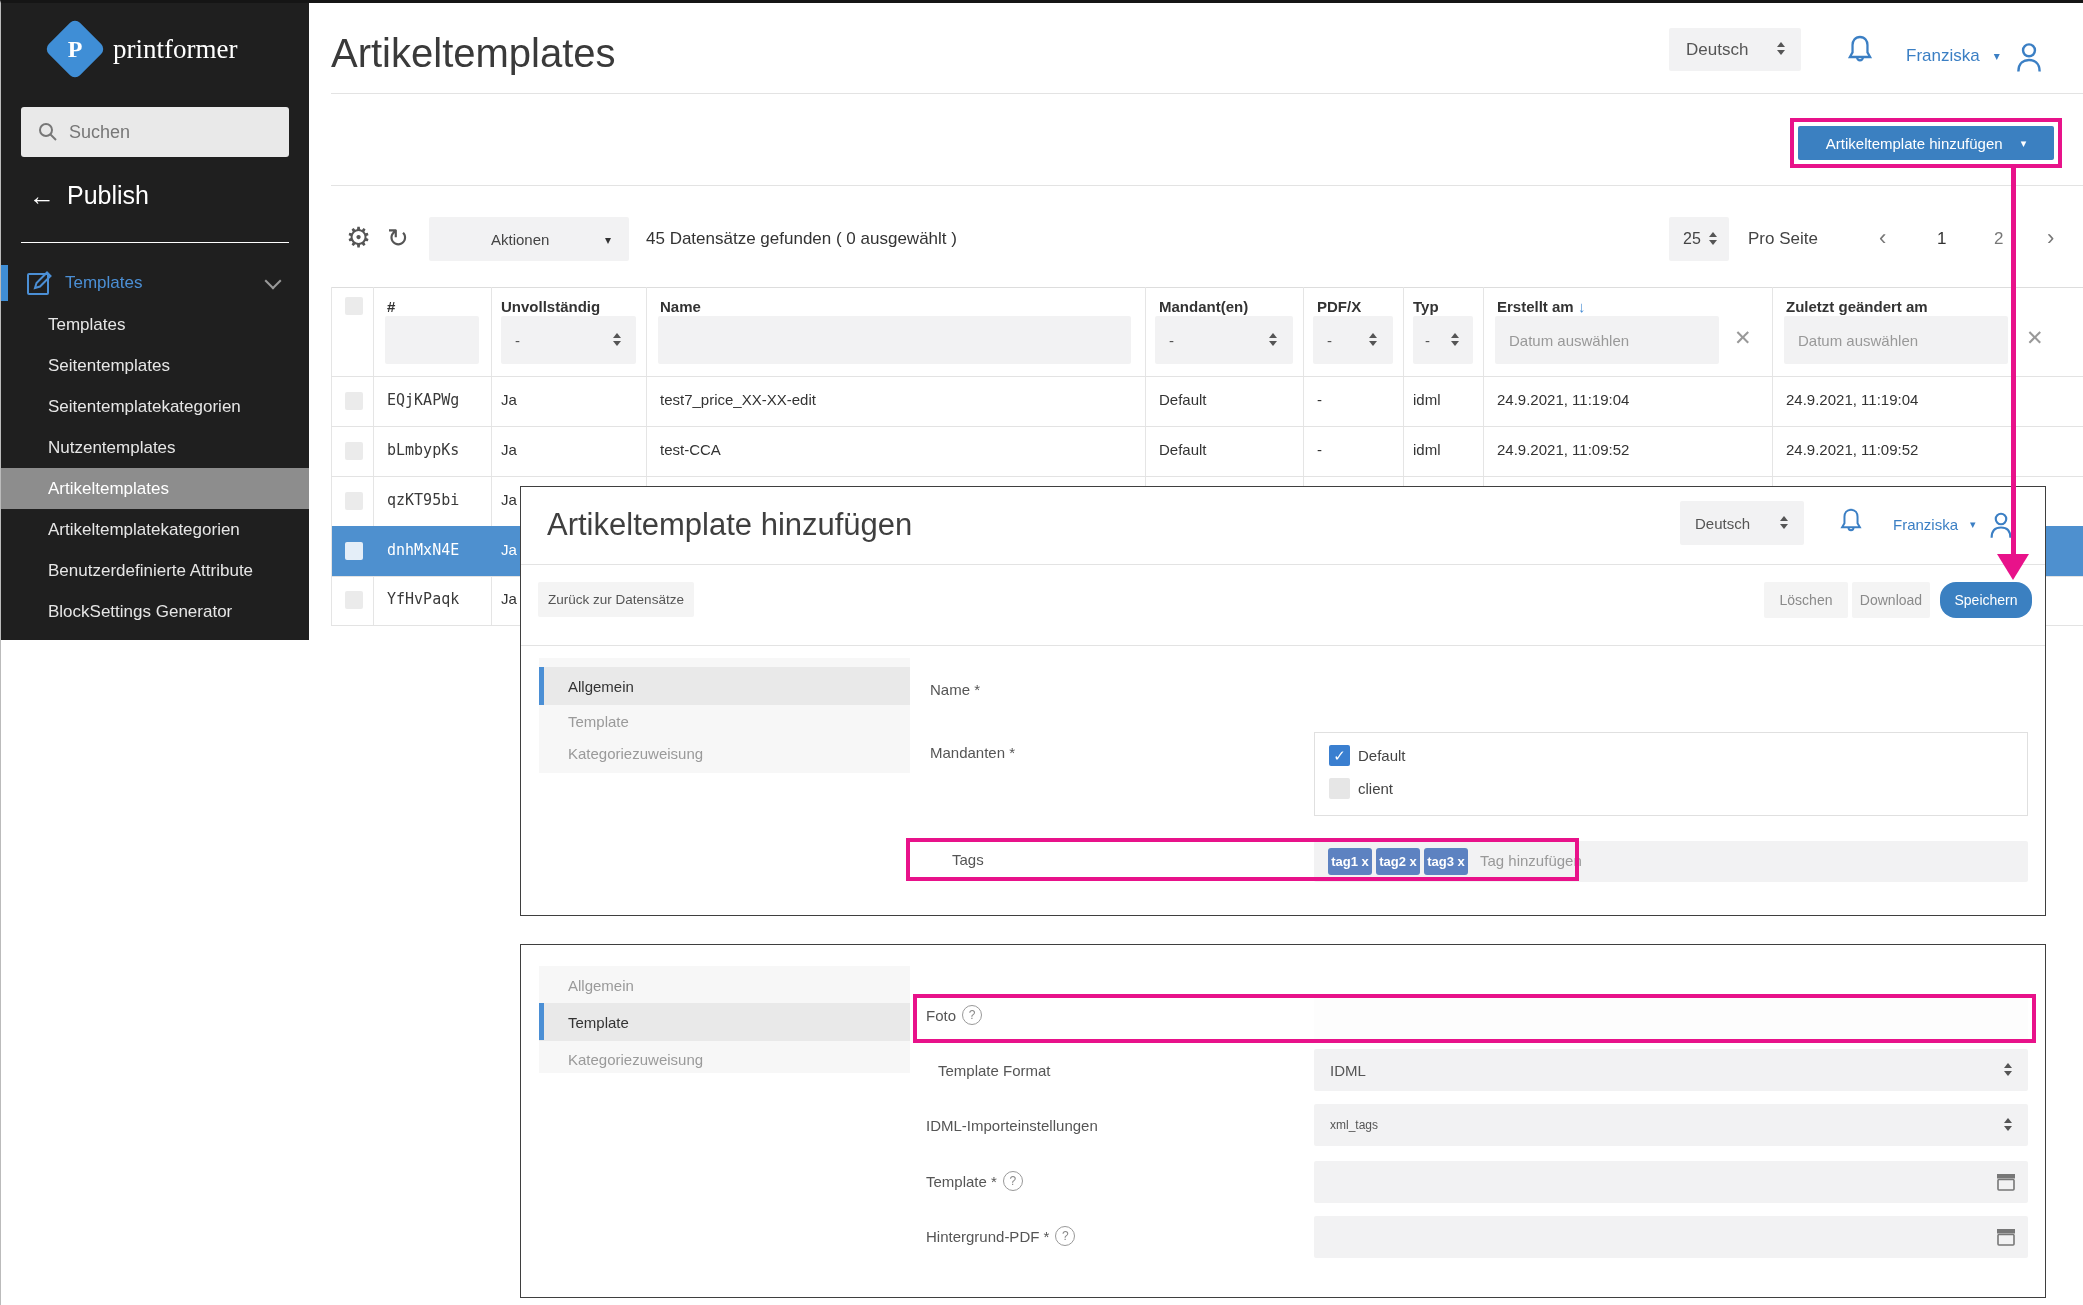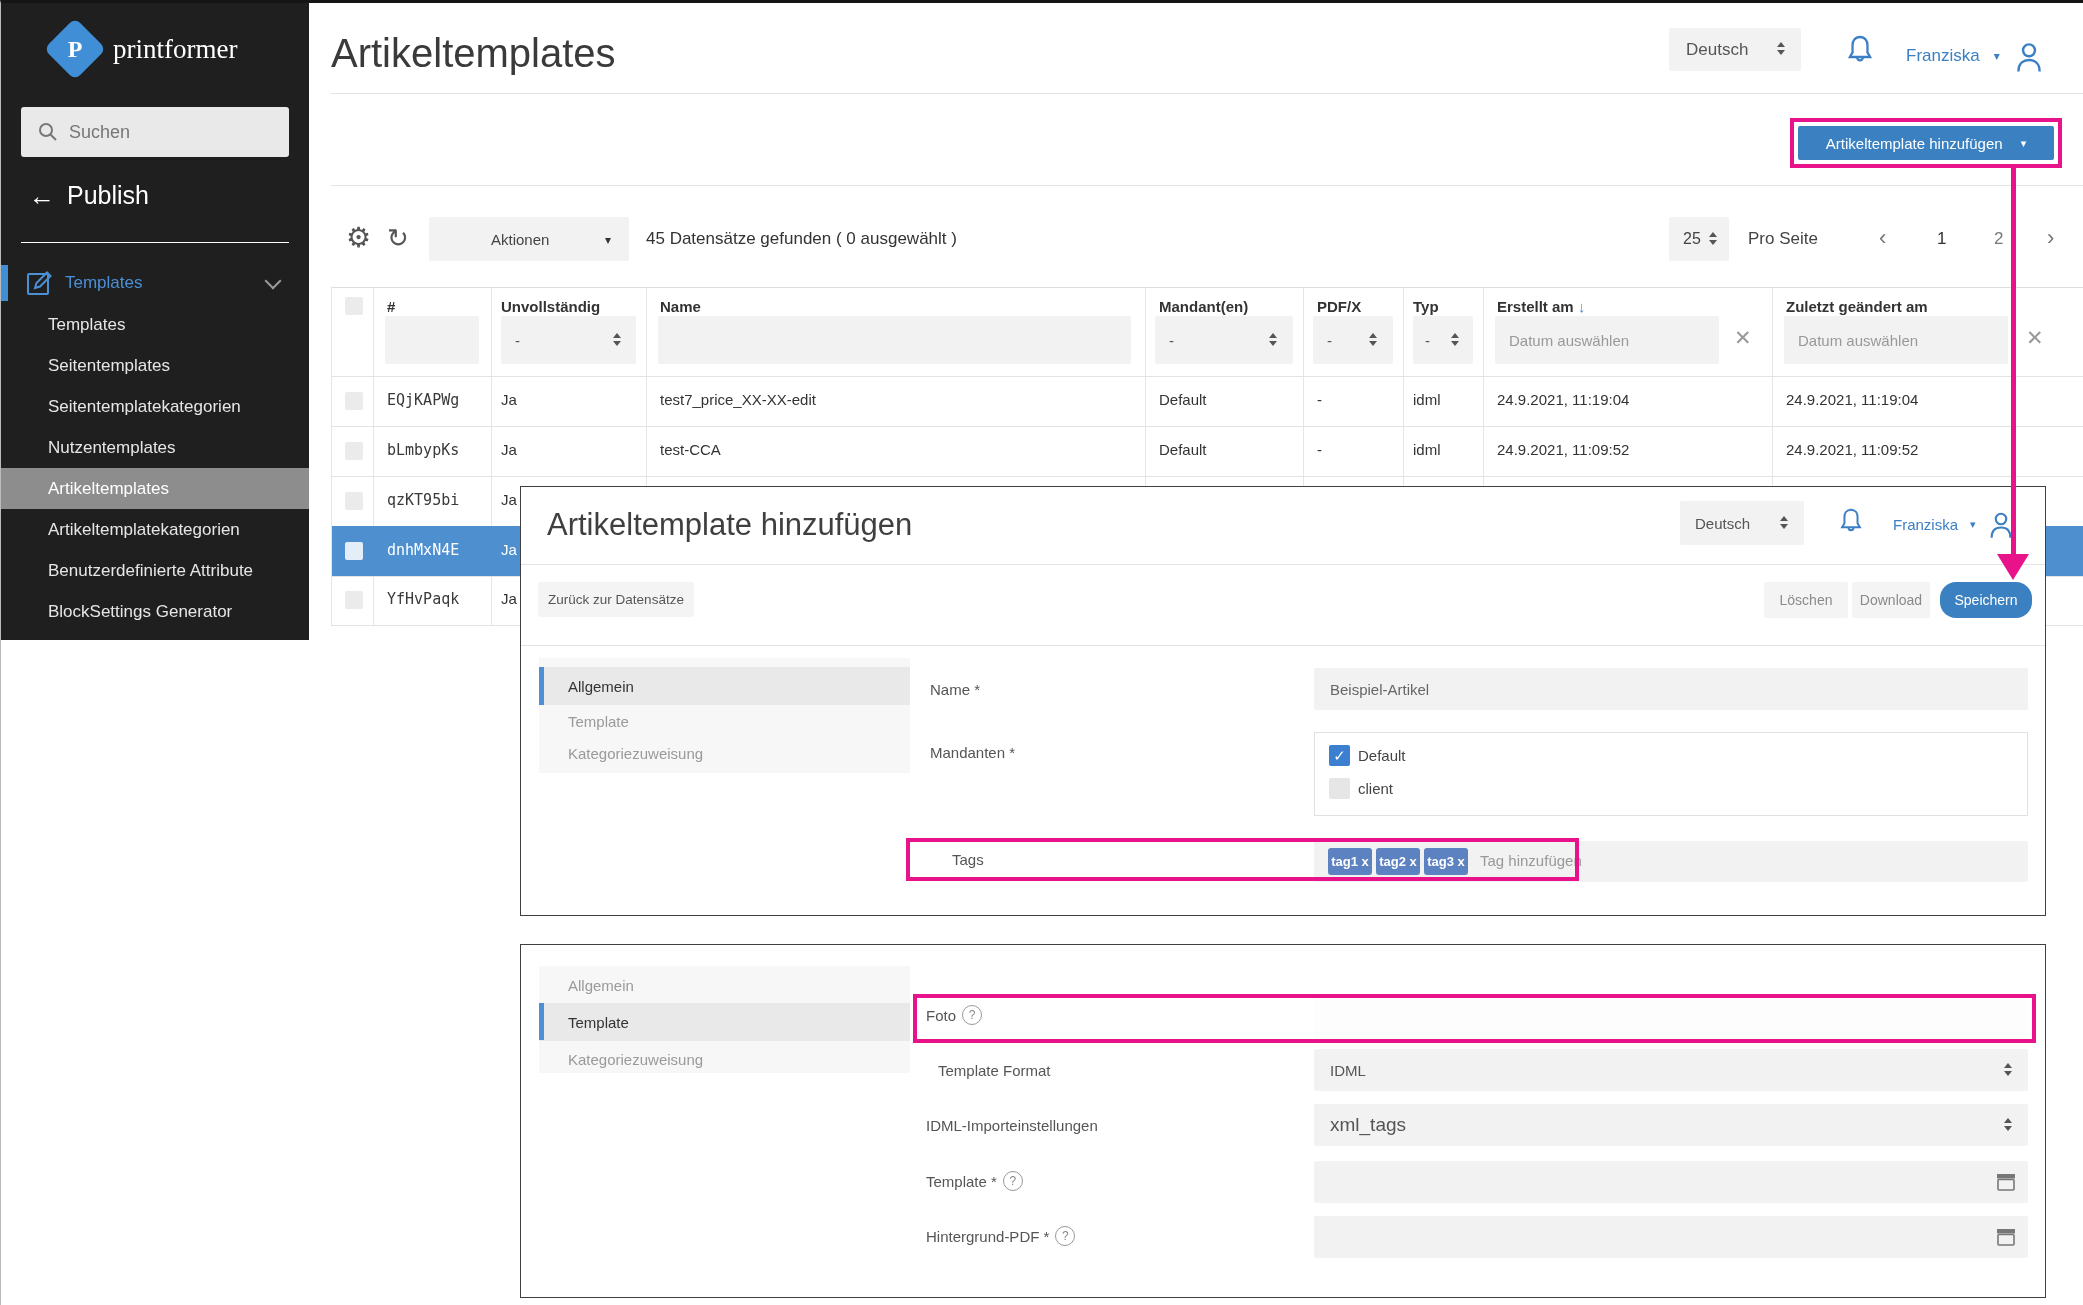--- a/index.html
+++ b/index.html
@@ -314,23 +314,20 @@
       <div class="bluebar" style="left:0;top:9px;height:38px;"></div>
       <div class="navitem" style="top:44px;">
           <span>Template</span>
         </div>
       <div class="navitem" style="top:76px;">
           <span>Kategoriezuweisung</span>
         </div>
     </div>
 
     <span class="txt lbl" style="left:409px;top:194px;">Name *</span>
-    <div class="field" style="left:793px;top:181px;width:714px;height:42px;">
-      <span style="margin-left:16px;font-size:15px;color:#666;">Beispiel-Artikel</span>
-    </div>
 
     <span class="txt lbl" style="left:409px;top:257px;">Mandanten *</span>
     <div class="abs" style="left:793px;top:245px;width:714px;height:84px;background:#fff;border:1px solid #e0e0e0;box-sizing:border-box;">
       <div class="cb" style="left:14px;top:12px;width:21px;height:21px;background:#3a7fd0;display:flex;align-items:center;justify-content:center;color:#fff;font-size:15px;">✓</div>
       <span class="txt" style="left:43px;top:14px;font-size:15px;color:#444;">Default</span>
       <div class="cb" style="left:14px;top:45px;width:21px;height:21px;background:#e6e6e6;"></div>
       <span class="txt" style="left:43px;top:47px;font-size:15px;color:#444;">client</span>
     </div>
 
     <span class="txt lbl" style="left:431px;top:364px;">Tags</span>
@@ -369,21 +366,21 @@
     <div class="field" style="left:793px;top:104px;width:714px;height:42px;">
       <span style="margin-left:16px;font-size:15px;color:#555;">IDML</span>
       <span class="ud" style="left:690px;top:14px;">
           <i class="tu"></i>
           <i class="td"></i>
         </span>
     </div>
 
     <span class="txt lbl" style="left:405px;top:172px;">IDML-Importeinstellungen</span>
     <div class="field" style="left:793px;top:159px;width:714px;height:42px;">
-      <span style="margin-left:16px;font-size:19px;color:#555;">xml_tags</span>
+      <span style="margin-left:16px;font-size:12px;color:#555;">xml_tags</span>
       <span class="ud" style="left:690px;top:14px;">
           <i class="tu"></i>
           <i class="td"></i>
         </span>
     </div>
 
     <div class="abs" style="left:405px;top:226px;display:flex;align-items:center;">
       <span class="lbl">Template *</span>
       <span class="qmark">?</span>
     </div>

